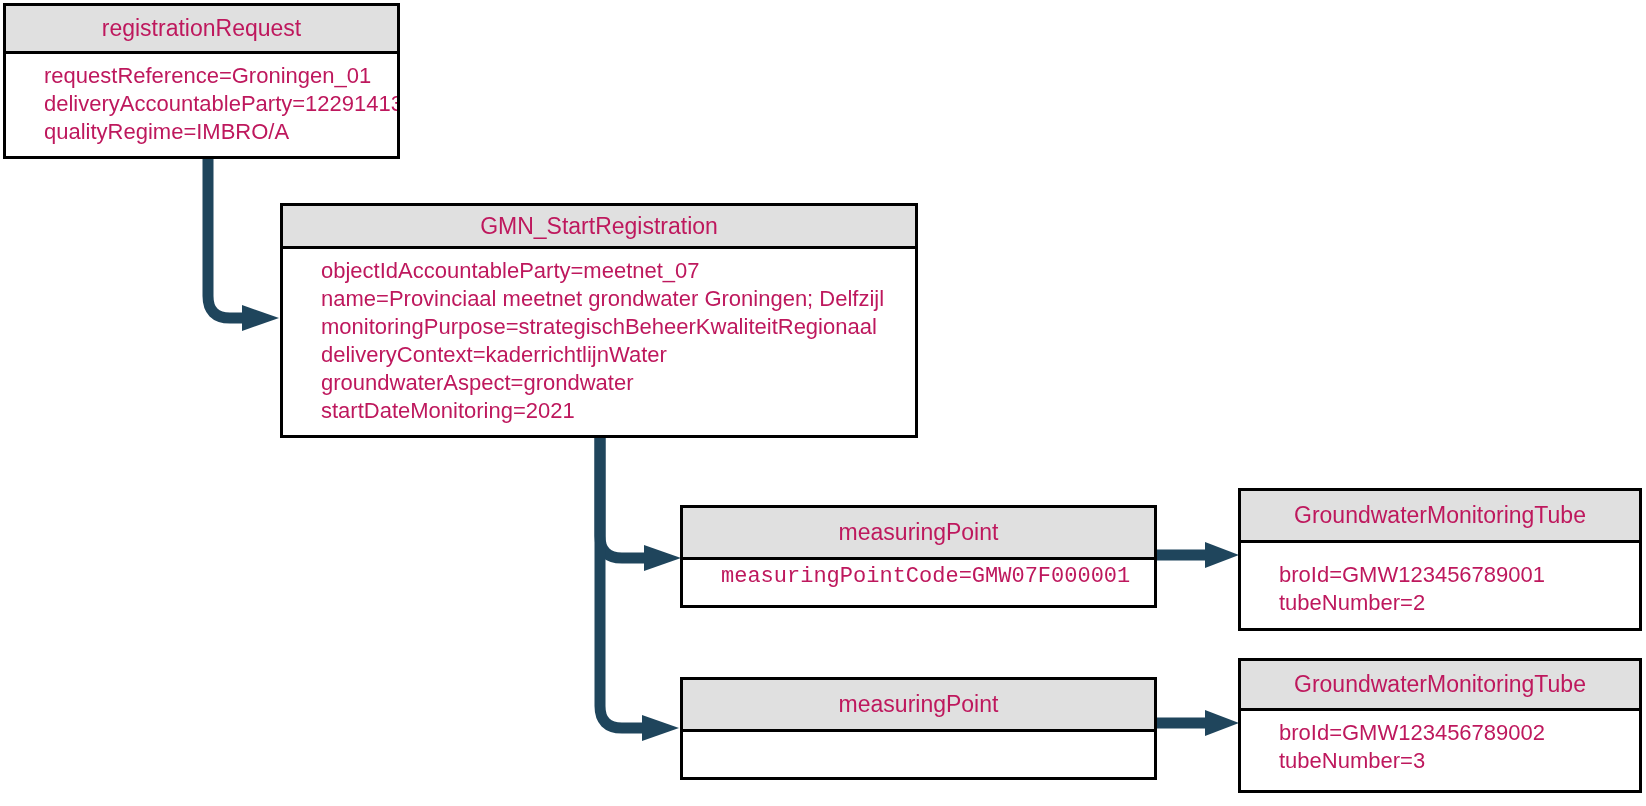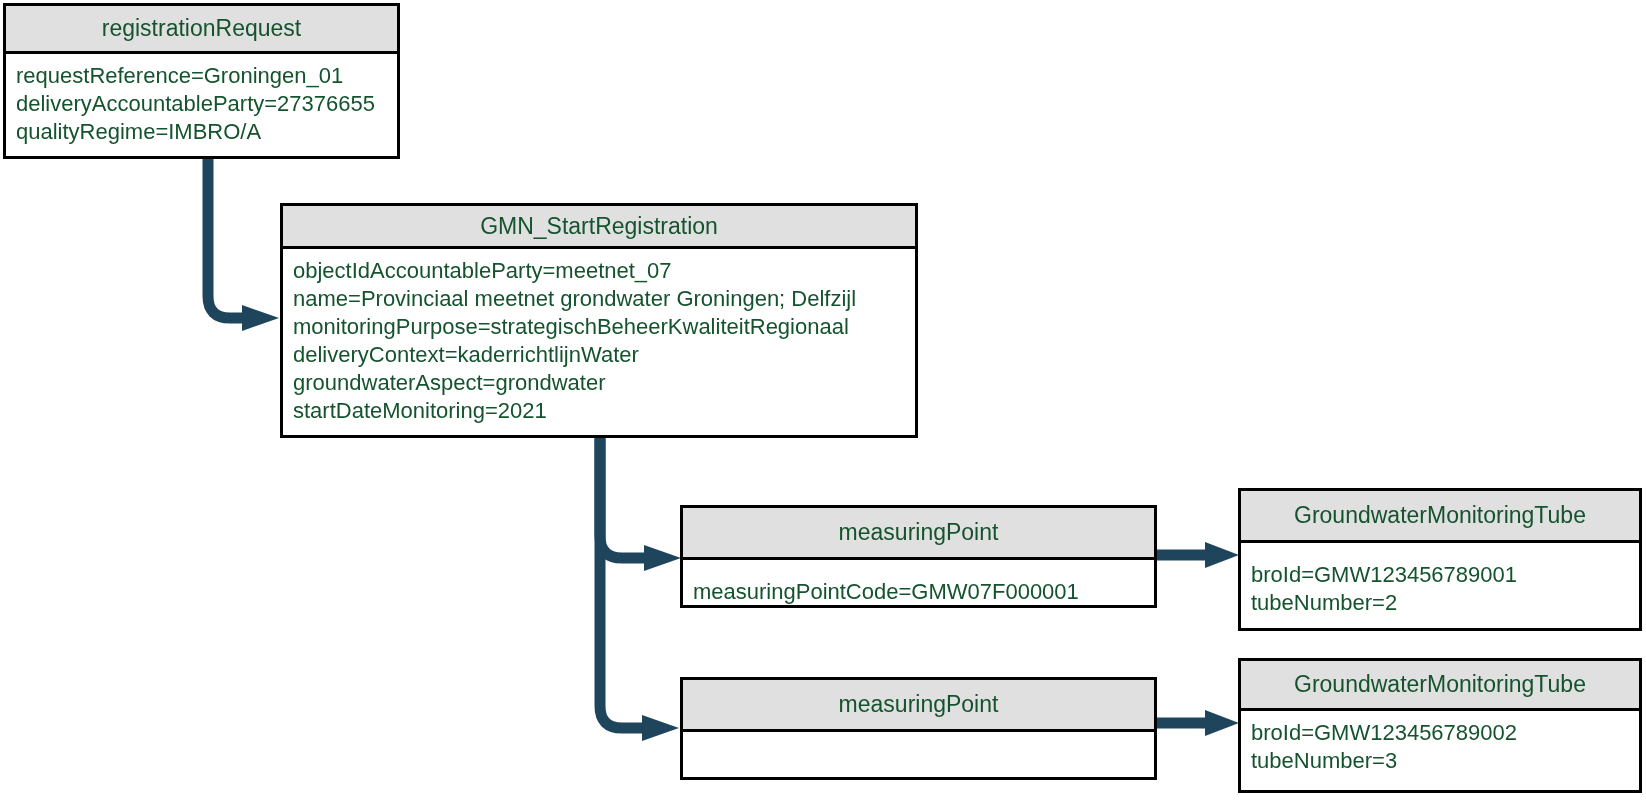--- a/index.html
+++ b/index.html
@@ -2,21 +2,21 @@
 <html><head>
 <meta charset="utf-8">
 <style>
   html, body { margin: 0; padding: 0; background: #ffffff; }
   .canvas {
     position: relative;
     width: 1646px;
     height: 806px;
     background: #ffffff;
     font-family: "Liberation Sans", sans-serif;
-    color: #14532d;
+    color: #be185d;
     overflow: hidden;
   }
   .arrows {
     position: absolute;
     left: 0; top: 0;
     width: 1646px; height: 806px;
   }
   .node {
     position: absolute;
     background: #ffffff;
@@ -31,35 +31,36 @@
     justify-content: center;
     font-size: 23px;
     box-sizing: border-box;
     white-space: nowrap;
     overflow: hidden;
   }
   .body {
     padding: 8px 0 0 10px;
     box-sizing: border-box;
     overflow: hidden;
+    margin-left: 28px;
   }
   .line {
     font-size: 22px;
     line-height: 28px;
     white-space: nowrap;
     overflow: hidden;
   }
   
   .box-reg   { left: 3px;    top: 3px;   width: 397px; height: 156px; }
   .box-reg .hdr   { height: 48px; }
   .box-gmn   { left: 280px;  top: 203px; width: 638px; height: 235px; }
   .box-gmn .hdr   { height: 43px; }
   .box-mp1   { left: 680px;  top: 505px; width: 477px; height: 103px; }
   .box-mp1 .hdr   { height: 52px; }
-  .box-mp1 .body  { padding-top: 18px; }
+  .box-mp1 .body  { padding-top: 3px; font-family: Liberation Mono, monospace; }
   .box-tube1 { left: 1238px; top: 488px; width: 404px; height: 143px; }
   .box-tube1 .hdr { height: 52px; }
   .box-tube1 .body{ padding-top: 18px; }
   .box-mp2   { left: 680px;  top: 677px; width: 477px; height: 103px; }
   .box-mp2 .hdr   { height: 52px; }
   .box-mp2 .body  { padding-top: 9px; }
   .box-tube2 { left: 1238px; top: 658px; width: 404px; height: 135px; }
   .box-tube2 .hdr { height: 50px; }
   .box-tube2 .body{ }
 </style>
@@ -88,21 +89,21 @@
     <g>
       <path d="M 1157 723 L 1206 723" fill="none" stroke-width="11" stroke="#1F455C"></path>
       <polygon points="1205,710 1205,736 1239,723" fill="#1F455C"></polygon>
     </g>
   </svg>
 
   <div class="node box-reg">
     <div class="hdr">registrationRequest</div>
     <div class="body">
       <div class="line">requestReference=Groningen_01</div>
-      <div class="line">deliveryAccountableParty=27376655</div>
+      <div class="line">deliveryAccountableParty=12291413</div>
       <div class="line">qualityRegime=IMBRO/A</div>
     </div>
   </div>
 
   <div class="node box-gmn">
     <div class="hdr">GMN_StartRegistration</div>
     <div class="body">
       <div class="line">objectIdAccountableParty=meetnet_07</div>
       <div class="line">name=Provinciaal meetnet grondwater Groningen; Delfzijl</div>
       <div class="line">monitoringPurpose=strategischBeheerKwaliteitRegionaal</div>

